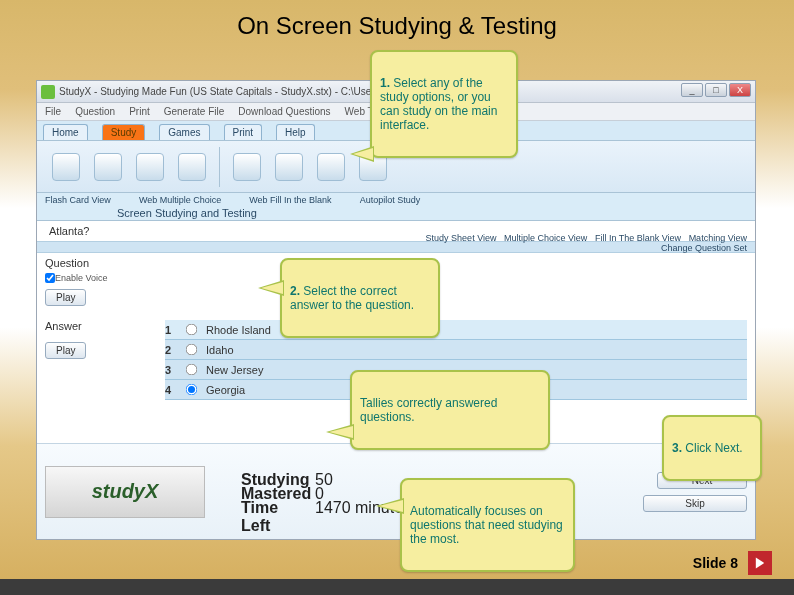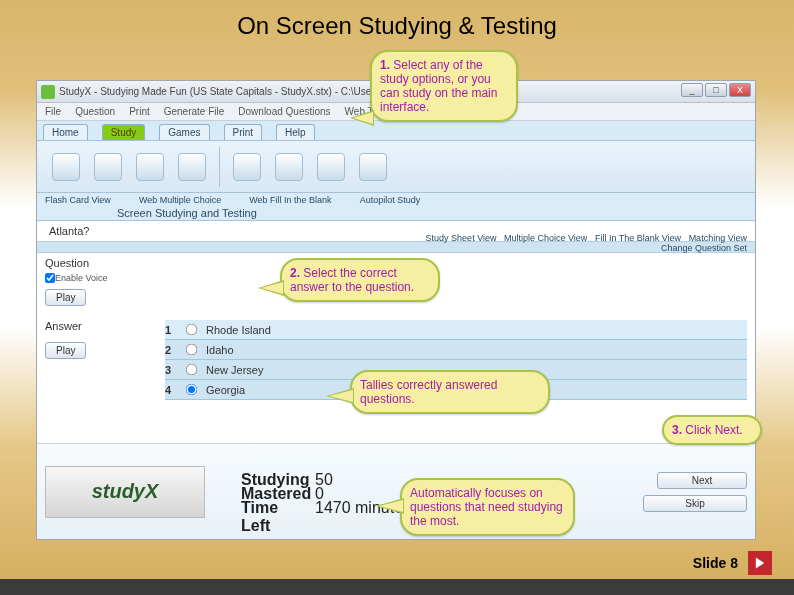--- a/index.html
+++ b/index.html
@@ -52,21 +52,21 @@
     font-size:10px; color:#555;
   }
   .tabs {
     height:20px; background:#d6eaf7; border-bottom:1px solid #a9c3d6;
     display:flex; align-items:flex-end; padding-left:6px; gap:12px;
   }
   .tab {
     font-size:10px; padding:2px 8px; border:1px solid #8fb3cf; border-bottom:none;
     background:#e6f1fa; color:#2a4a66; border-radius:3px 3px 0 0; margin-right:2px;
   }
-  .tab.active { background:#84cc16; color:#5a3b00;}
+  .tab.active { background:#f97316; color:#5a3b00;}
   .toolbar-icons {
     height:52px; background:linear-gradient(#eaf3fb,#d8e8f5);
     border-bottom:1px solid #a9c3d6;
     display:flex; align-items:center; padding:0 8px;
   }
   .tbicon { width:42px; text-align:center; }
   .tbicon .ic { width:28px;height:28px;margin:0 auto;border-radius:4px;
     background:linear-gradient(#fff,#c8dceb); border:1px solid #9fbdd4;}
   .studyopts {
     height:28px; background:#d9ecf8; border-bottom:1px solid #a9c3d6;
@@ -112,23 +112,23 @@
   }
   .stats { font-size:16px; color:#222; }
   .stats .row { display:flex; gap:14px; height:14px;}
   .stats .lbl { font-weight:bold; width:60px;}
   .nav-btns { display:flex; flex-direction:column; gap:6px; align-items:flex-end;}
   
   .callout {
     position:absolute;
     background:#f6eea0;
     border:2px solid #a9c24a;
-    border-radius:18px;
-    padding:6px 8px;
-    font-size:12px; color:#a21caf;
+    border-radius:8px;
+    padding:24px 8px;
+    font-size:12px; color:#0f766e;
     box-shadow:0 1px 2px rgba(0,0,0,0.2);
     z-index:50;
   }
   .callout b { font-weight:bold;}
   .callout .tail {
     position:absolute; width:0;height:0;
   }
   .callout.c1 { top:50px; left:370px; width:148px;}
   .callout.c1 .tail { left:-22px; bottom:-6px; border-top:8px solid transparent; border-bottom:8px solid transparent; border-right:24px solid #a9c24a;}
   .callout.c1 .tail::after{content:'';position:absolute;left:3px;top:-6px;border-top:6px solid transparent;border-bottom:6px solid transparent;border-right:20px solid #f6eea0;}

